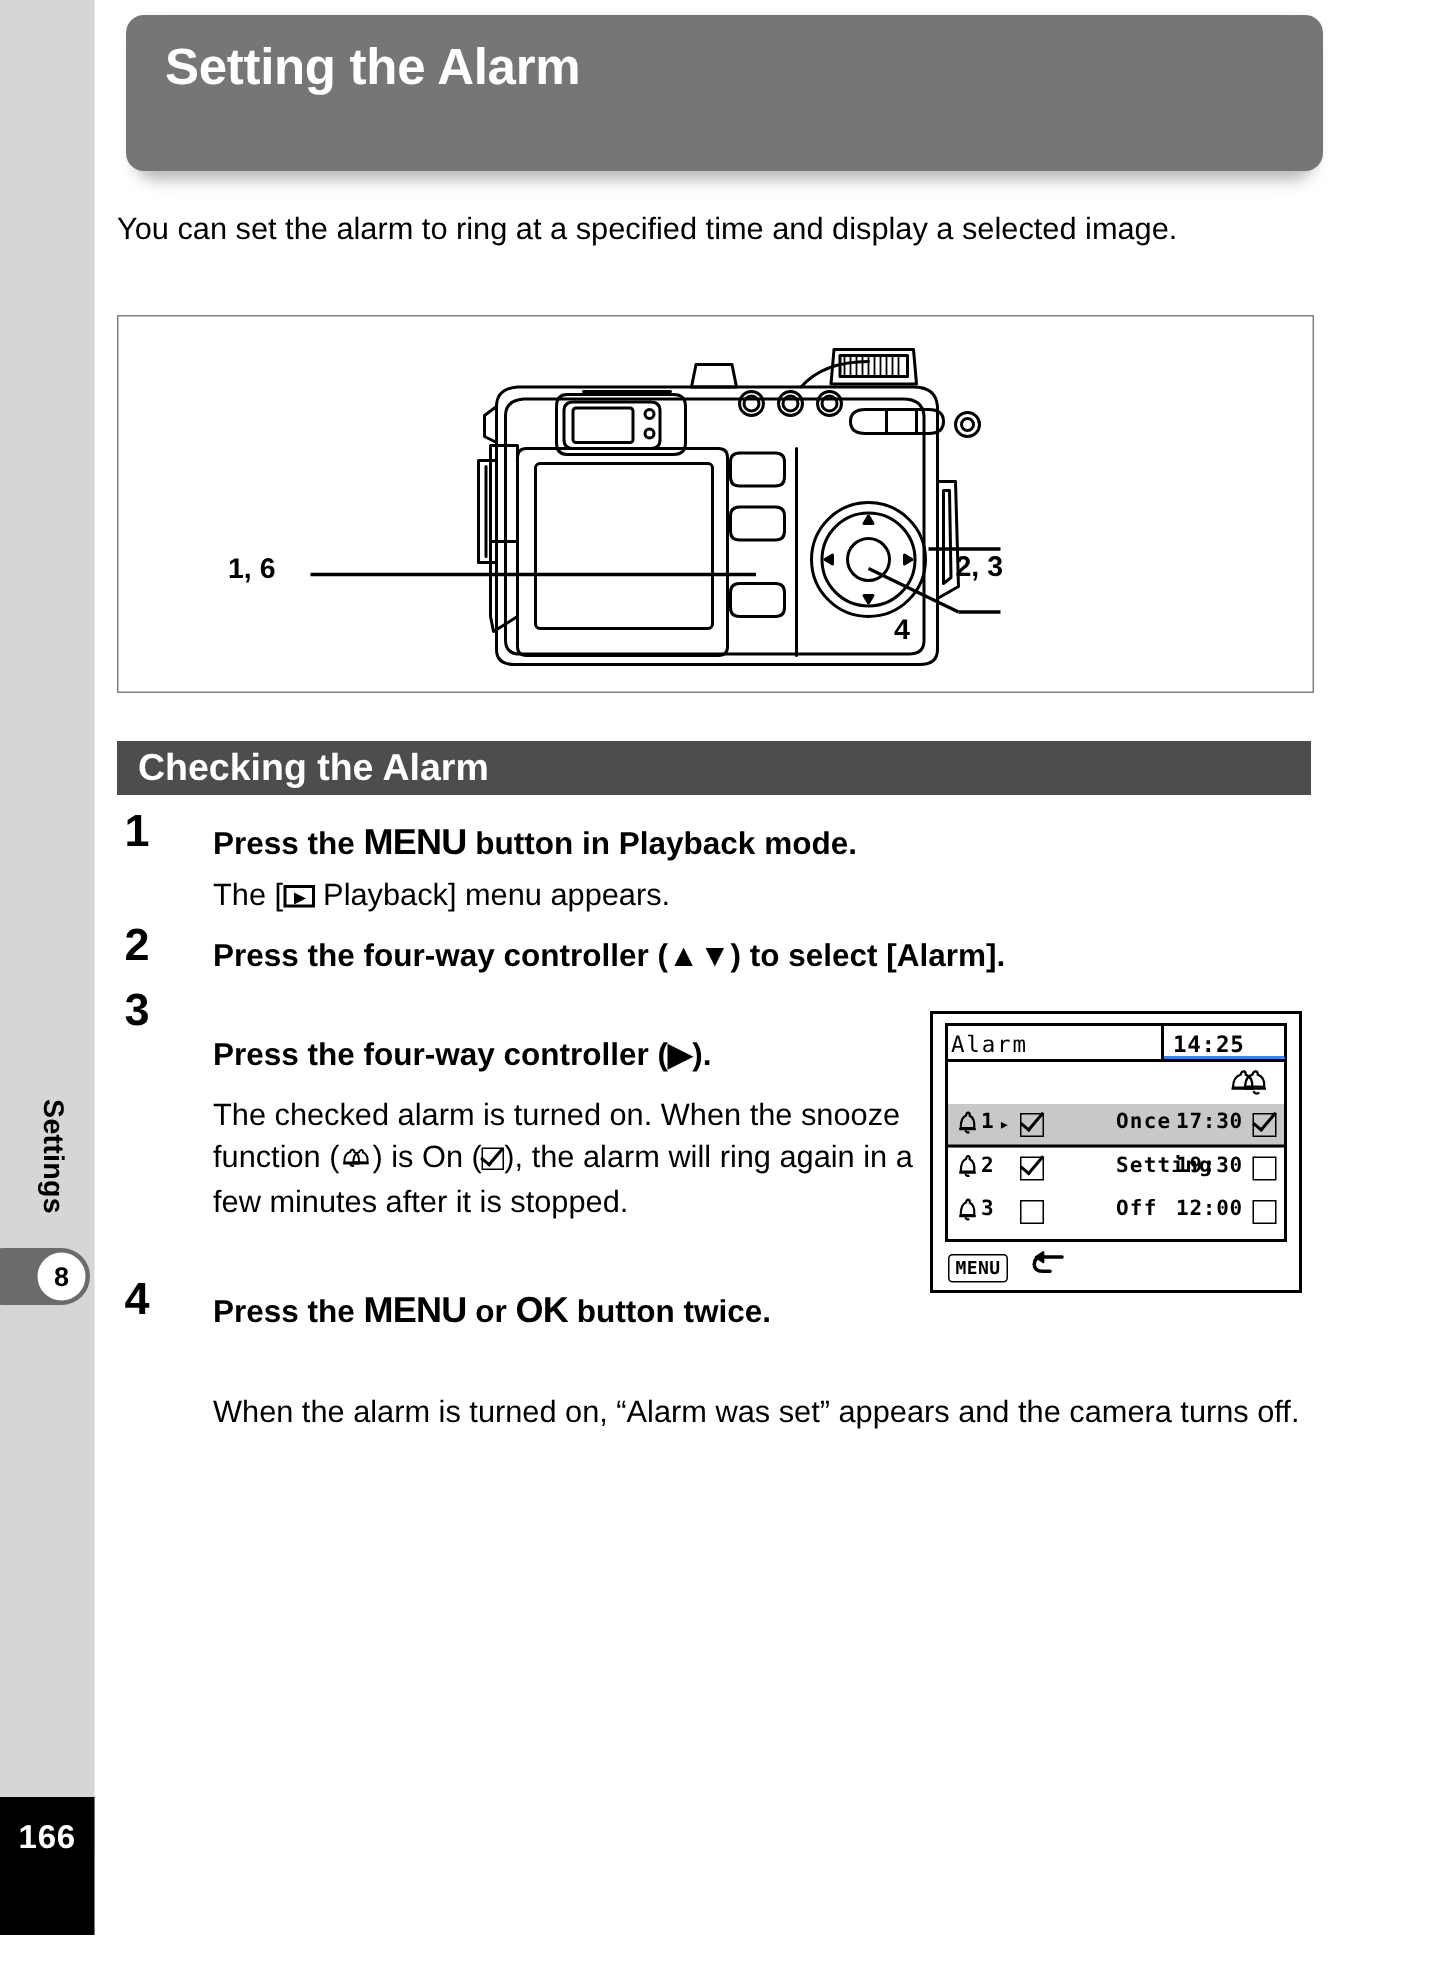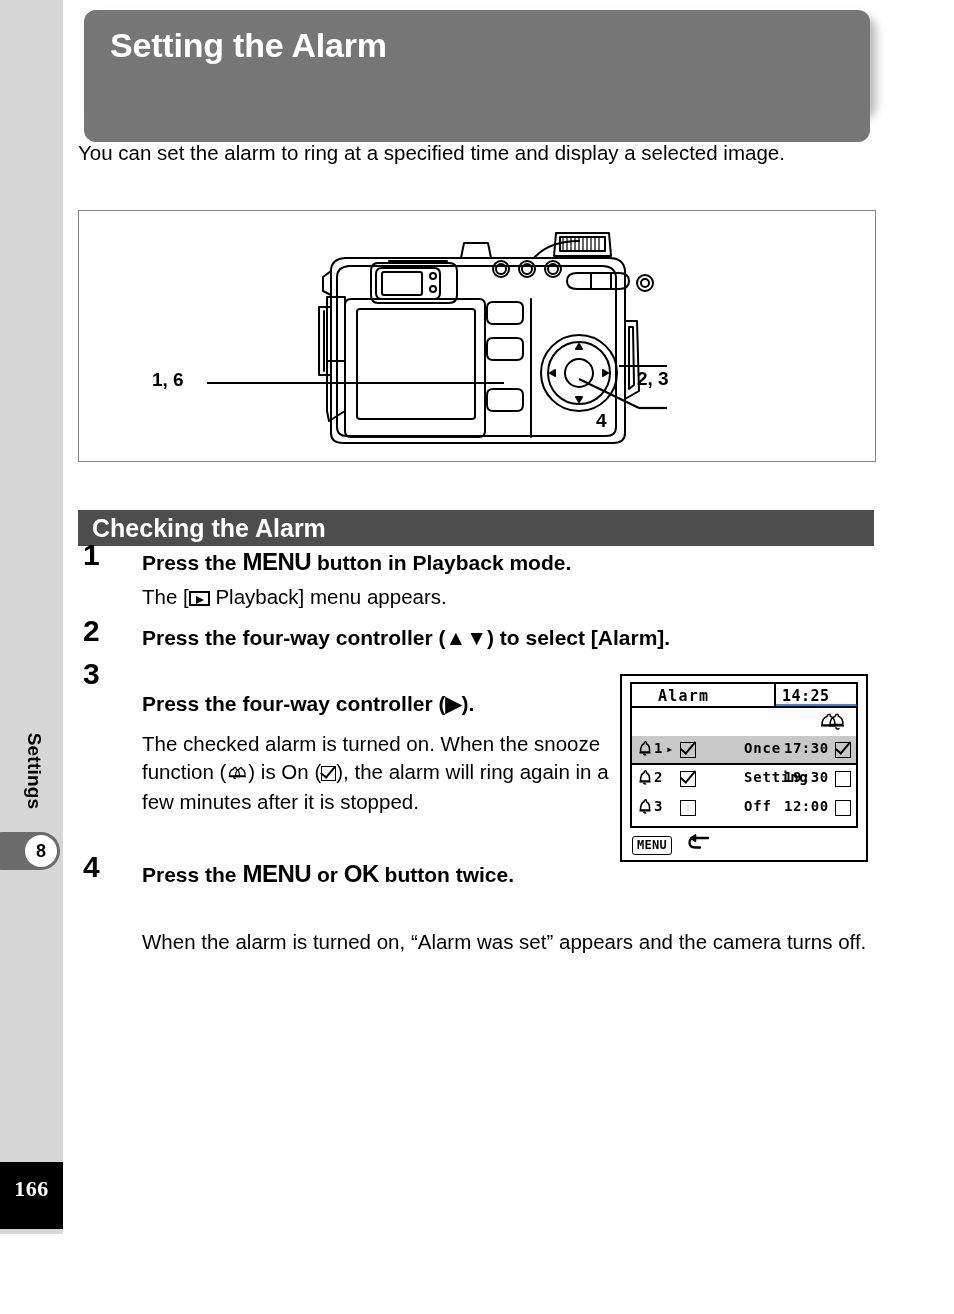--- a/index.html
+++ b/index.html
@@ -56,25 +56,24 @@
     background: #ffffff;
     color: #000;
     font-size: 18px;
     font-weight: bold;
     line-height: 32px;
     text-align: center;
   }
   #page-number-block {
     position: absolute;
     left: 0;
-    top: 1162px;
+    top: 1198px;
     width: 63px;
-    height: 67px;
+    height: 92px;
     background: #000000;
-    font-family: Liberation Serif, serif;
   }
   #page-number {
     position: absolute;
     left: 0;
     top: 14px;
     width: 63px;
     text-align: center;
     color: #ffffff;
     font-size: 22px;
     font-weight: bold;
@@ -90,23 +89,24 @@
     height: 104px;
     background: #b8b8b8;
     border-radius: 14px;
     filter: blur(5px);
   }
   #title-banner {
     position: absolute;
     left: 84px;
     top: 10px;
     width: 786px;
-    height: 132px;
+    height: 104px;
     background: #767676;
     border-radius: 12px;
+    padding-left: 12px;
   }
   #page-title {
     position: absolute;
     left: 26px;
     top: 16px;
     font-size: 34px;
     font-weight: bold;
     color: #ffffff;
     letter-spacing: -0.2px;
   }
@@ -148,21 +148,20 @@
   #callout-4  { left: 596px; top: 410px; }
 
   
   #section-header {
     position: absolute;
     left: 78px;
     top: 494px;
     width: 796px;
     height: 36px;
     background: #4d4d4d;
-    margin-top: 16px;
   }
   #section-header-text {
     position: absolute;
     left: 14px;
     top: 4px;
     font-size: 25px;
     font-weight: bold;
     color: #ffffff;
   }
 
@@ -271,23 +270,23 @@
     left: 0; top: 0;
     width: 146px; height: 26px;
     border-left: 2px solid #000;
     border-top: 2px solid #000;
     border-right: 2px solid #000;
     border-bottom: 2px solid #000;
     box-sizing: border-box;
   }
   #alarm-title-text {
     position: absolute;
-    left: 26px; top: 3px;
+    left: 2px; top: 3px;
     font-size: 15px;
-    font-weight: bold;
+    font-weight: normal;
     letter-spacing: 1.2px;
   }
   #alarm-clock-tab {
     position: absolute;
     left: 146px; top: 0;
     width: 82px; height: 26px;
     border-top: 2px solid #000;
     border-right: 2px solid #000;
     border-bottom: 4px solid #3b82f6;
     box-sizing: border-box;

